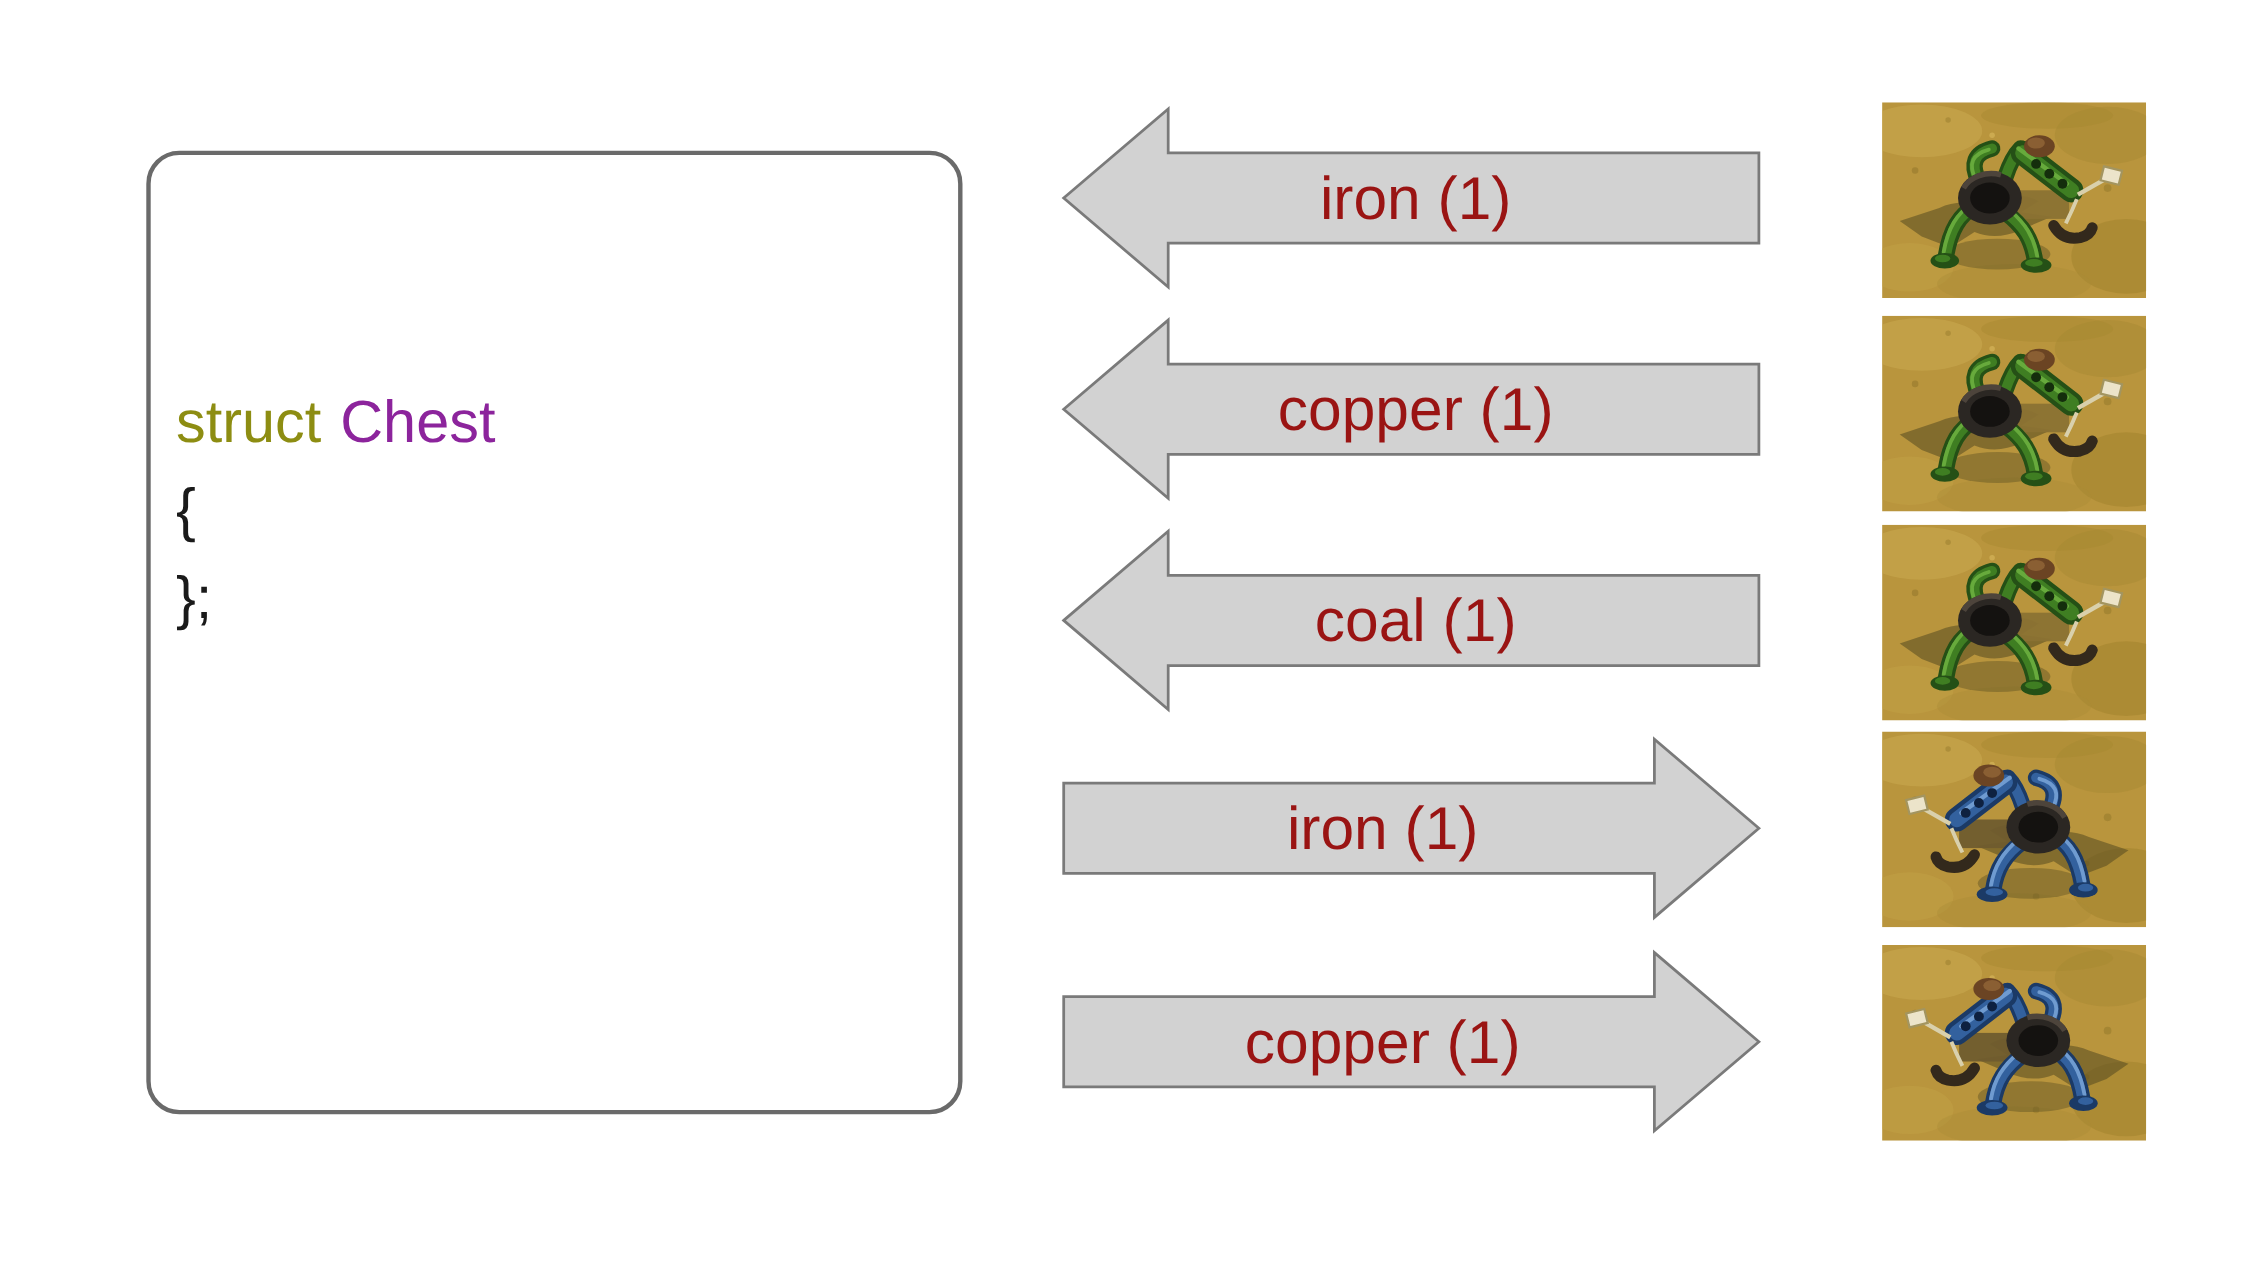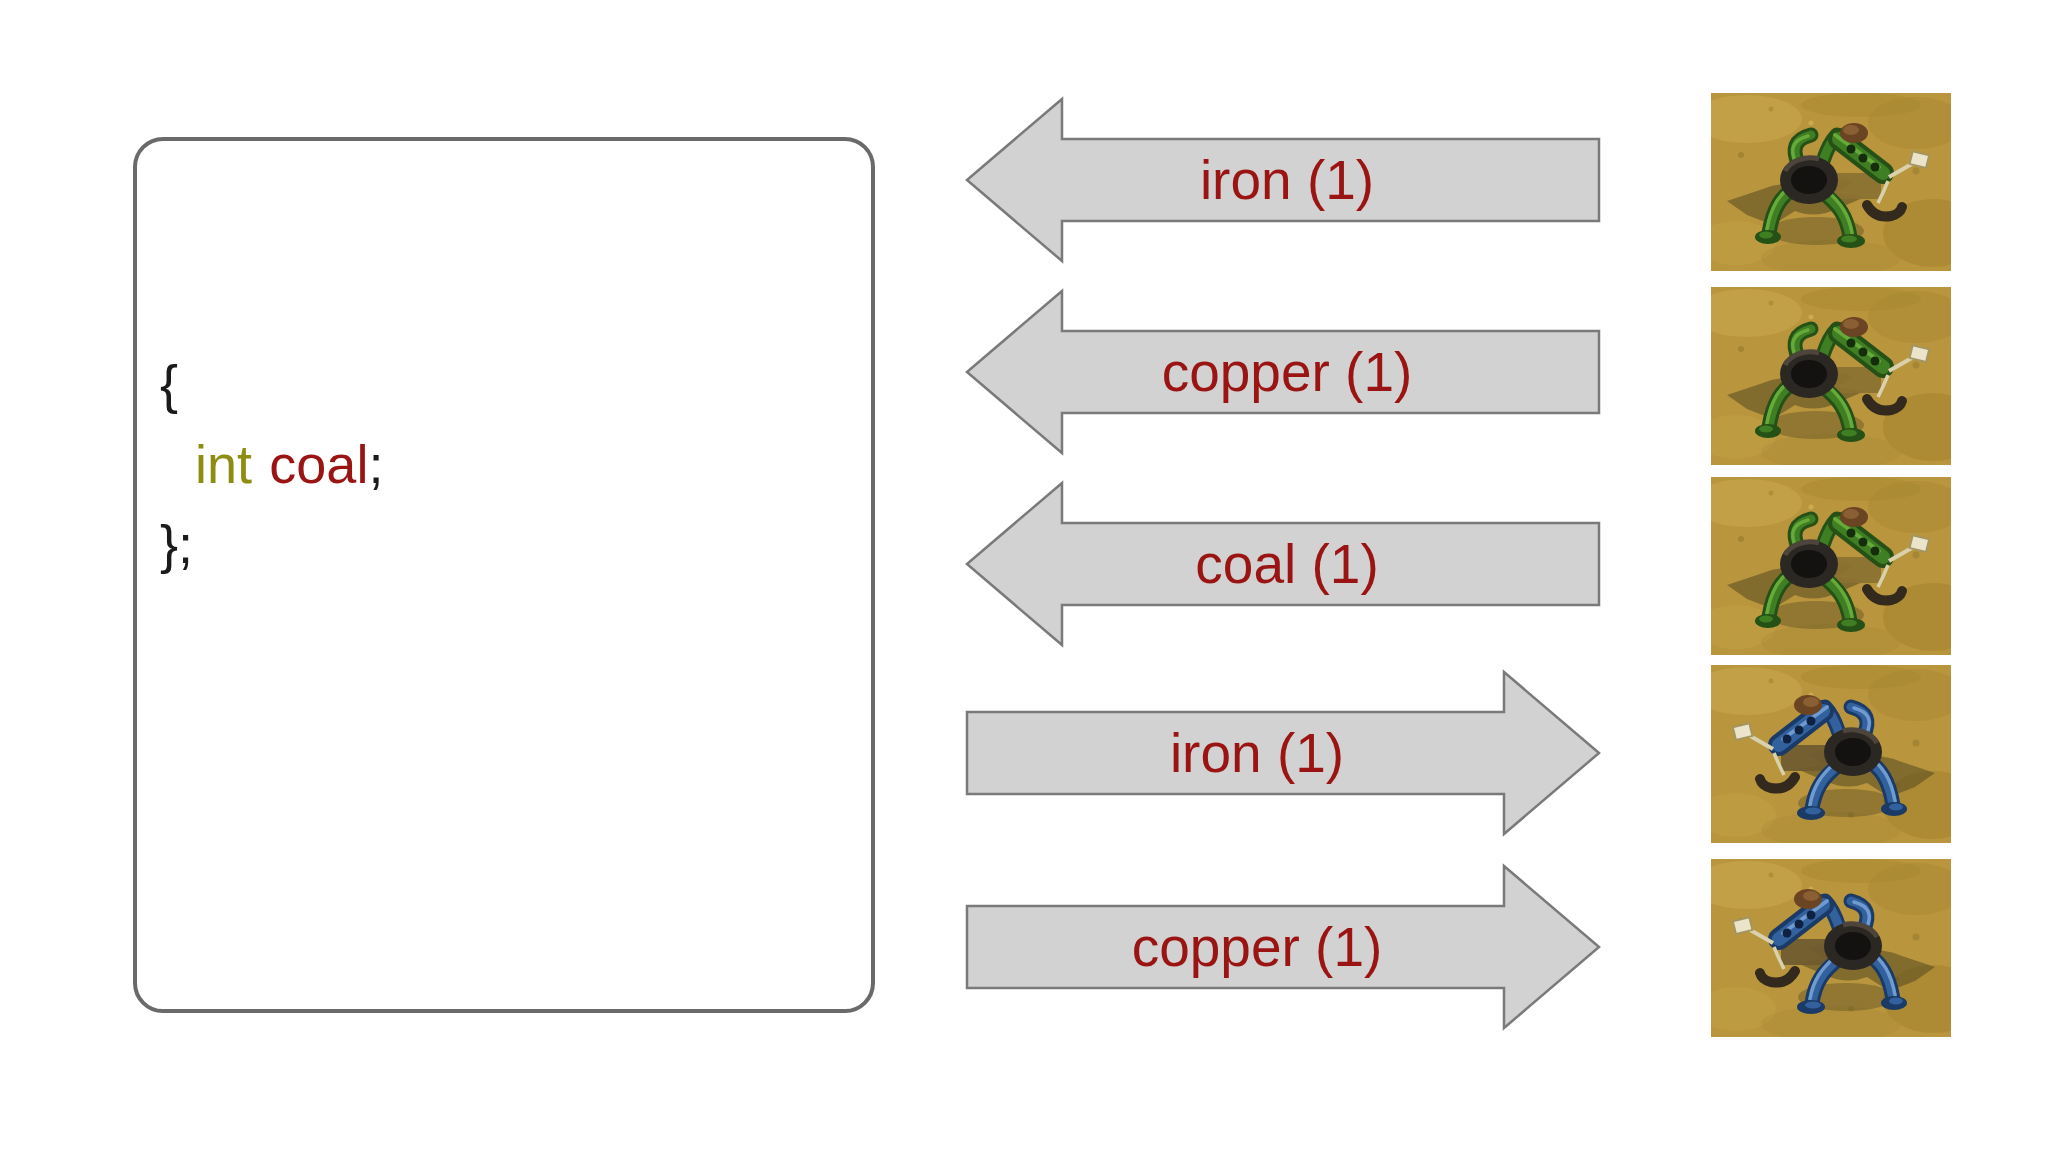--- a/index.html
+++ b/index.html
@@ -97,22 +97,22 @@
       <path d="M178,84 L206,68" stroke="#d9d0ac" stroke-width="4"></path>
       <rect x="200" y="60" width="17" height="13" fill="#ece4ca" stroke="#a39560" stroke-width="2" transform="rotate(14 208 66)"></rect>
       <path d="M177,88 C173,98 170,104 167,110" stroke="#d9d0ac" stroke-width="3.5" fill="none"></path>
       <path d="M156,112 q8,14 24,11 q9,-2 11,-9" stroke="#33291c" stroke-width="10" fill="none" stroke-linecap="round"></path>
     </g>
   </defs>
 </svg>
 
 <div class="code-box">
   <div class="code">
+    <div class="line"><span class="kw">struct</span><span class="type">Chest</span></div>
     <div class="line"><span class="punct">{</span></div>
-    <div class="line indent"><span class="kw">int</span><span class="ident">coal</span><span class="punct">;</span></div>
     <div class="line"><span class="punct">};</span></div>
   </div>
 </div>
 
 <svg class="arrow" style="top:95px" viewBox="0 0 636 170">
   <polygon class="arrow-shape" points="2,85 97,4 97,44 634,44 634,126 97,126 97,166"></polygon>
   <text class="arrow-label" x="322" y="104">iron (1)</text>
 </svg>
 
 <svg class="arrow" style="top:287px" viewBox="0 0 636 170">

